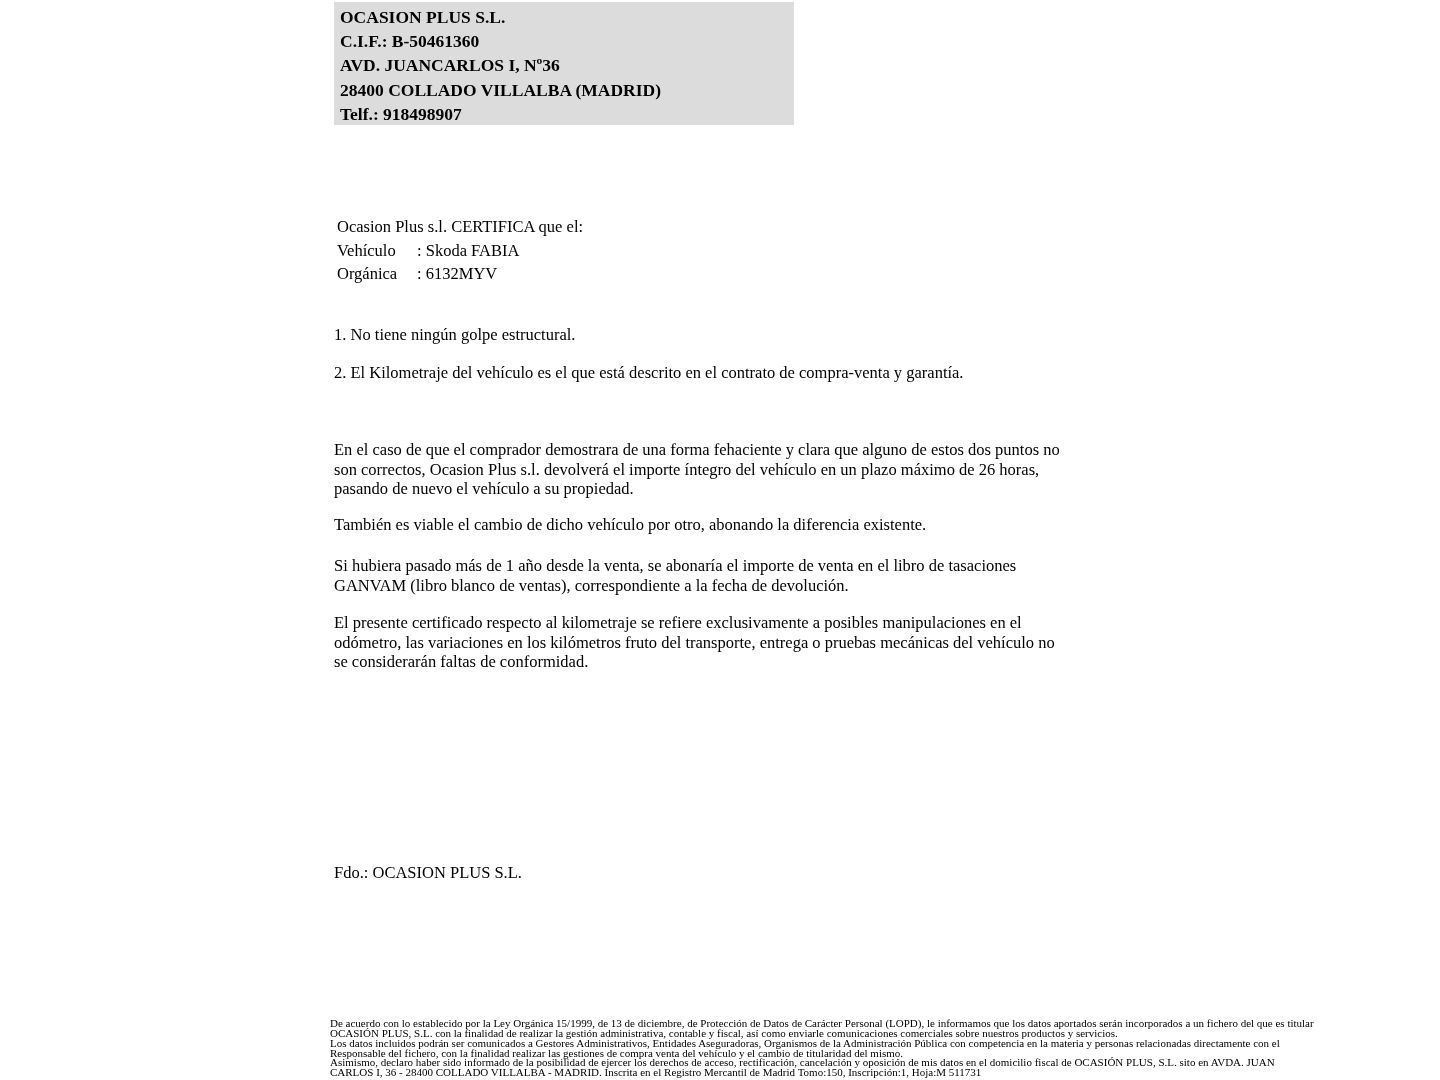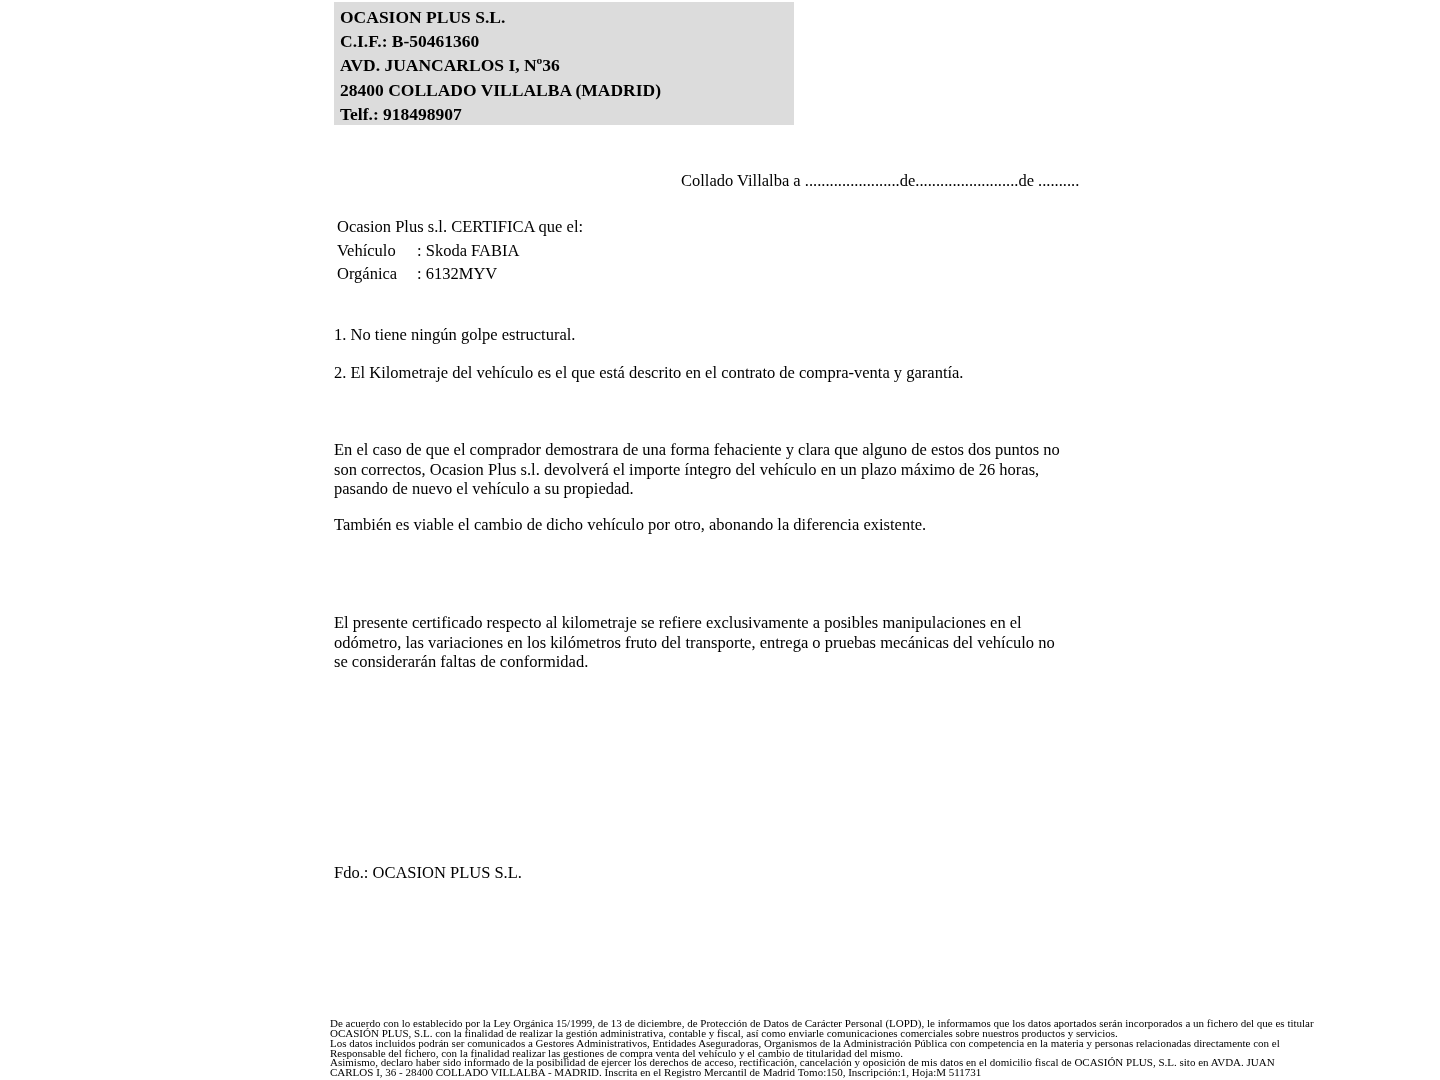--- a/index.html
+++ b/index.html
@@ -75,35 +75,36 @@
 <div class="page">
 
   <div class="header-box">
     <div>OCASION PLUS S.L.</div>
     <div>C.I.F.: B-50461360</div>
     <div>AVD. JUANCARLOS I, Nº36</div>
     <div>28400 COLLADO VILLALBA (MADRID)</div>
     <div>Telf.: 918498907</div>
   </div>
 
-  <div class="date-line">Collado Villalba a .......................de.........................de ..........</div>
 
   <div class="certifica">
     <div>Ocasion Plus s.l. CERTIFICA que el:</div>
     <div><span class="label">Vehículo</span><span>: Skoda FABIA</span></div>
     <div><span class="label">Orgánica</span><span>: 6132MYV</span></div>
   </div>
 
   <div class="line point1">1. No tiene ningún golpe estructural.</div>
   <div class="line point2">2. El Kilometraje del vehículo es el que está descrito en el contrato de compra-venta y garantía.</div>
 
   <div class="para p1">En el caso de que el comprador demostrara de una forma fehaciente y clara que alguno de estos dos puntos no
 son correctos, Ocasion Plus s.l. devolverá el importe íntegro del vehículo en un plazo máximo de 26 horas,
 pasando de nuevo el vehículo a su propiedad.</div>
   <div class="para p2">También es viable el cambio de dicho vehículo por otro, abonando la diferencia existente.</div>
+  <div class="para p3">Si hubiera pasado más de 1 año desde la venta, se abonaría el importe de venta en el libro de tasaciones
+GANVAM (libro blanco de ventas), correspondiente a la fecha de devolución.</div>
   <div class="para p4">El presente certificado respecto al kilometraje se refiere exclusivamente a posibles manipulaciones en el
 odómetro, las variaciones en los kilómetros fruto del transporte, entrega o pruebas mecánicas del vehículo no
 se considerarán faltas de conformidad.</div>
 
   <div class="signature">Fdo.: OCASION PLUS S.L.</div>
 
   <div class="footer">De acuerdo con lo establecido por la Ley Orgánica 15/1999, de 13 de diciembre, de Protección de Datos de Carácter Personal (LOPD), le informamos que los datos aportados serán incorporados a un fichero del que es titular
 OCASIÓN PLUS, S.L. con la finalidad de realizar la gestión administrativa, contable y fiscal, así como enviarle comunicaciones comerciales sobre nuestros productos y servicios.
 Los datos incluidos podrán ser comunicados a Gestores Administrativos, Entidades Aseguradoras, Organismos de la Administración Pública con competencia en la materia y personas relacionadas directamente con el
 Responsable del fichero, con la finalidad realizar las gestiones de compra venta del vehículo y el cambio de titularidad del mismo.

